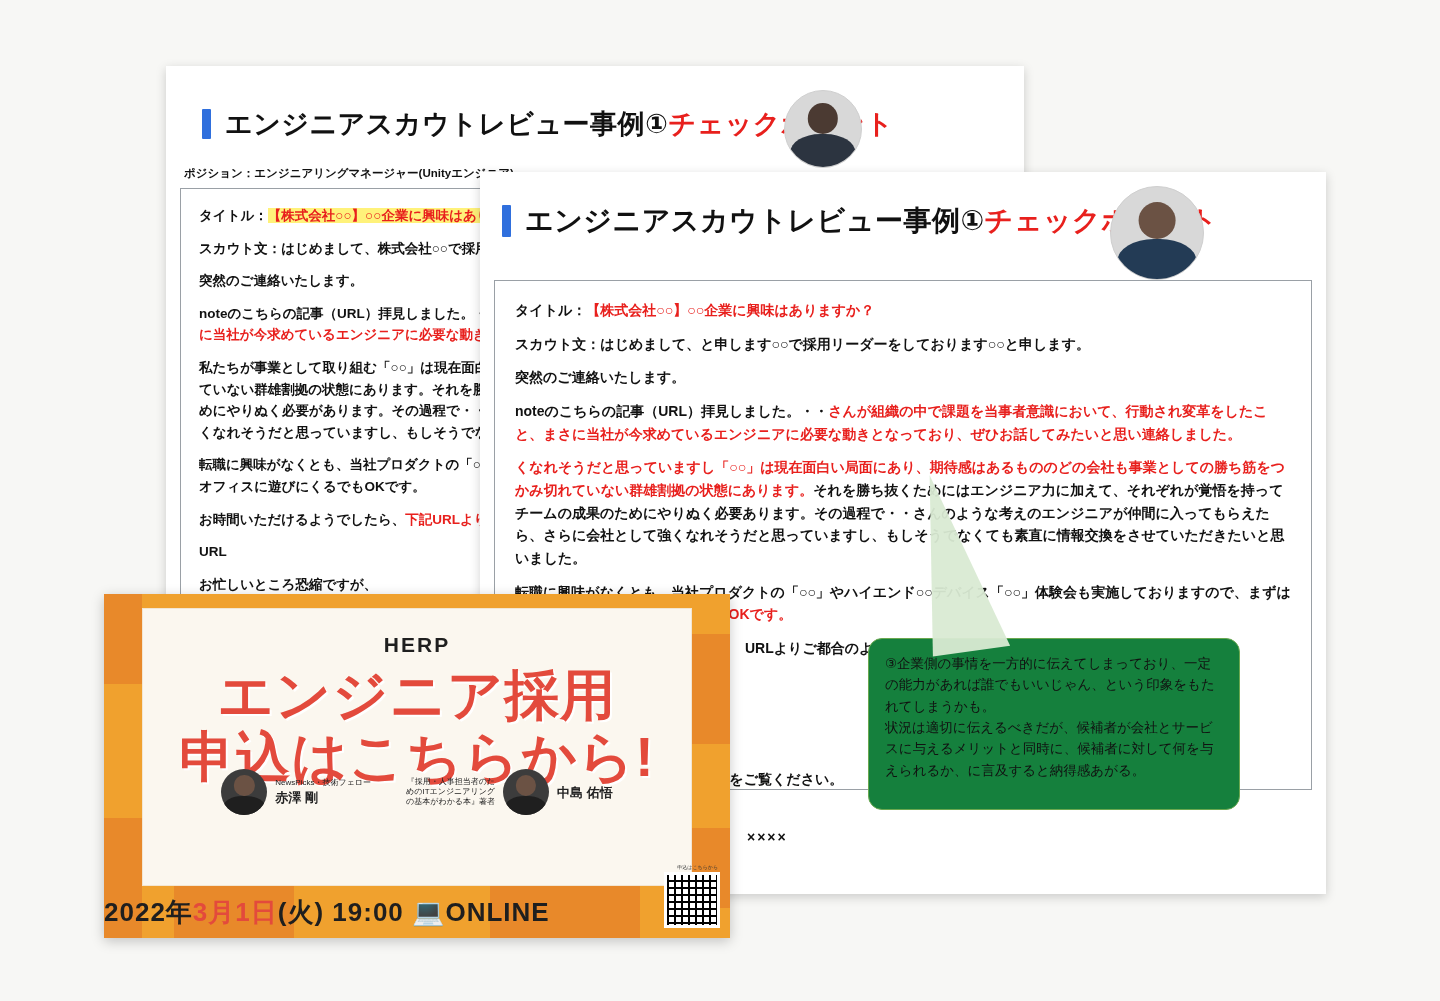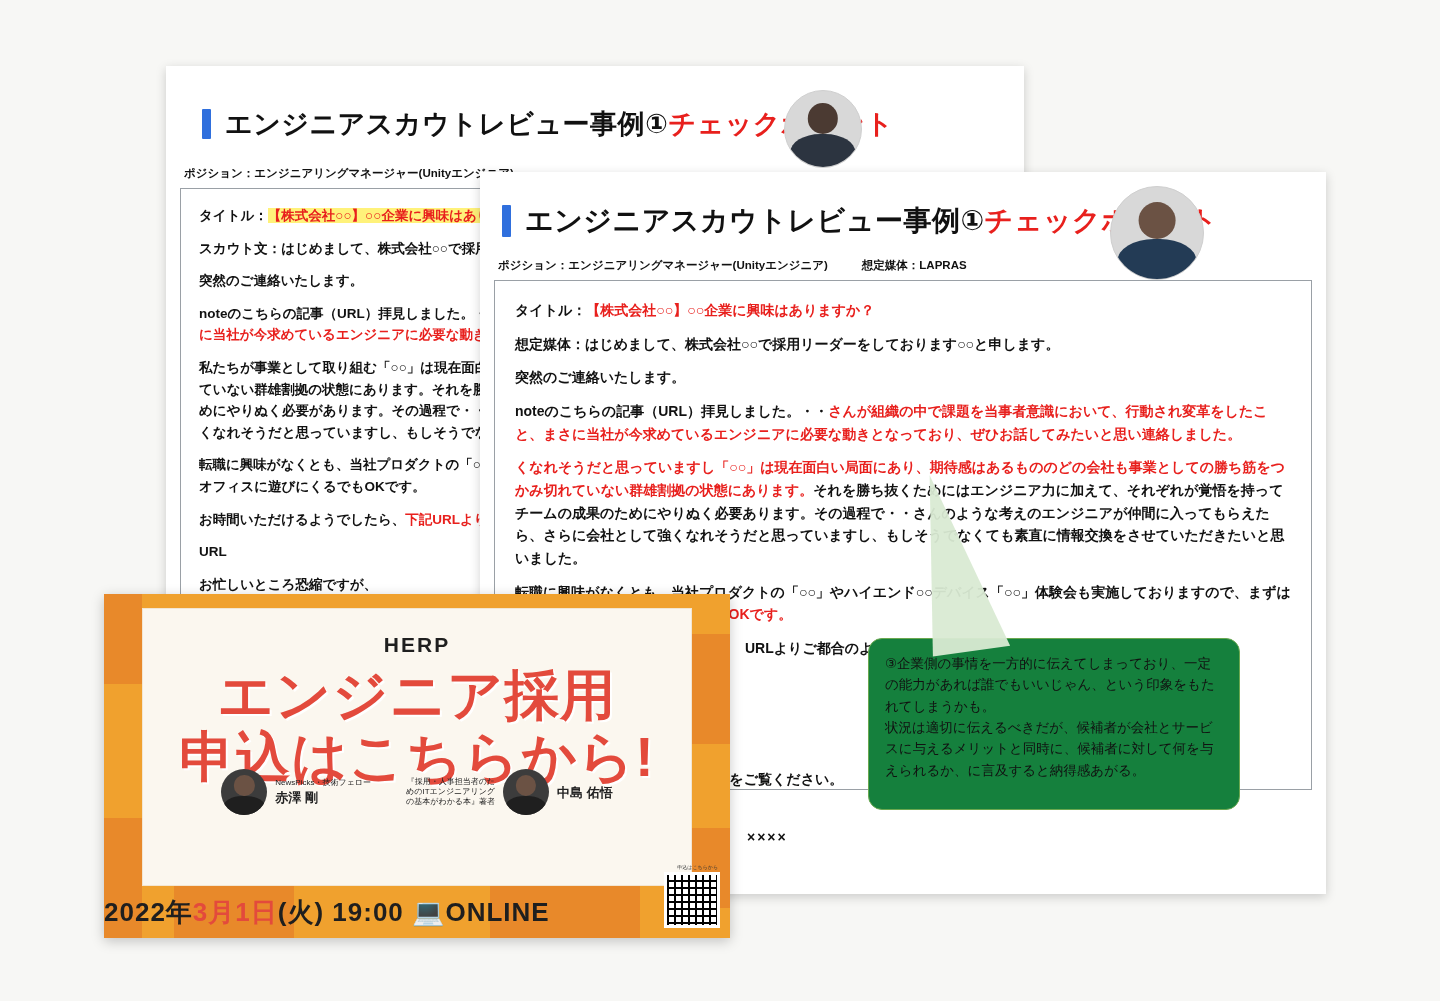--- a/index.html
+++ b/index.html
@@ -172,27 +172,24 @@
         <div class="hdr-title" style="font-size:28px;"><span>エンジニアスカウトレビュー事例①</span><span class="red">チェックポイント</span></div>
       </div>
 
       <div class="avatar light" style="left:630px;top:14px;width:92px;height:92px;">
         <div class="face">
           <div class="head"></div>
           <div class="body"></div>
         </div>
       </div>
 
-      <div class="subline" style="position:absolute;left:18px;top:86px;font-size:11.5px;">
-        <span>ポジション：エンジニアリングマネージャー(Unityエンジニア)</span><span class="sep"></span><span>想定媒体：LAPRAS</span>
-      </div>
 
       <div class="docbox" style="position:absolute;left:14px;top:108px;width:818px;height:510px;padding:18px 20px;font-size:14px;line-height:1.62;">
         <p class="line b"><span>タイトル：</span><span class="redb">【株式会社○○】</span><span class="redb">○○企業に興味はありますか？</span></p>
-        <p class="line b">想定媒体：はじめまして、株式会社○○で採用リーダーをしております○○と申します。</p>
+        <p class="line b">スカウト文：はじめまして、と申します○○で採用リーダーをしております○○と申します。</p>
         <p class="line b">突然のご連絡いたします。</p>
         <p class="line b"><span>noteのこちらの記事（URL）拝見しました。・・</span><span class="redb">さんが組織の中で課題を当事者意識において、行動され変革をしたこと、まさに当社が今求めているエンジニアに必要な動きとなっており、ぜひお話してみたいと思い連絡しました。</span></p>
         <p class="line b"><span class="redb">くなれそうだと思っていますし「○○」は現在面白い局面にあり、期待感はあるもののどの会社も事業としての勝ち筋をつかみ切れていない群雄割拠の状態にあります。</span><span>それを勝ち抜くためにはエンジニア力に加えて、それぞれが覚悟を持ってチームの成果のためにやりぬく必要あります。その過程で・・さんのような考えのエンジニアが仲間に入ってもらえたら、さらに会社として強くなれそうだと思っていますし、もしそうでなくても素直に情報交換をさせていただきたいと思いました。</span></p>
         <p class="line b"><span>転職に興味がなくとも、当社プロダクトの「○○」やハイエンド○○デバイス「○○」体験会も実施しておりますので、まずは体験＋オフィスに遊びにくるでも</span><span class="redb">OKです。</span></p>
         <p class="line b redb" style="margin-left:230px;">URLよりご都合のよい日程をお知らせいただけると助かります！</p>
         <p class="line b" style="margin-top:108px;margin-left:200px;">らをご覧ください。</p>
         <p class="line b" style="margin-top:36px;margin-left:232px;letter-spacing:2px;">××××</p>
       </div>
 
       <div class="callout" style="left:388px;top:466px;width:372px;height:172px;padding:14px 16px;font-size:13.5px;line-height:1.58;white-space:pre-line;">③企業側の事情を一方的に伝えてしまっており、一定の能力があれば誰でもいいじゃん、という印象をもたれてしまうかも。

